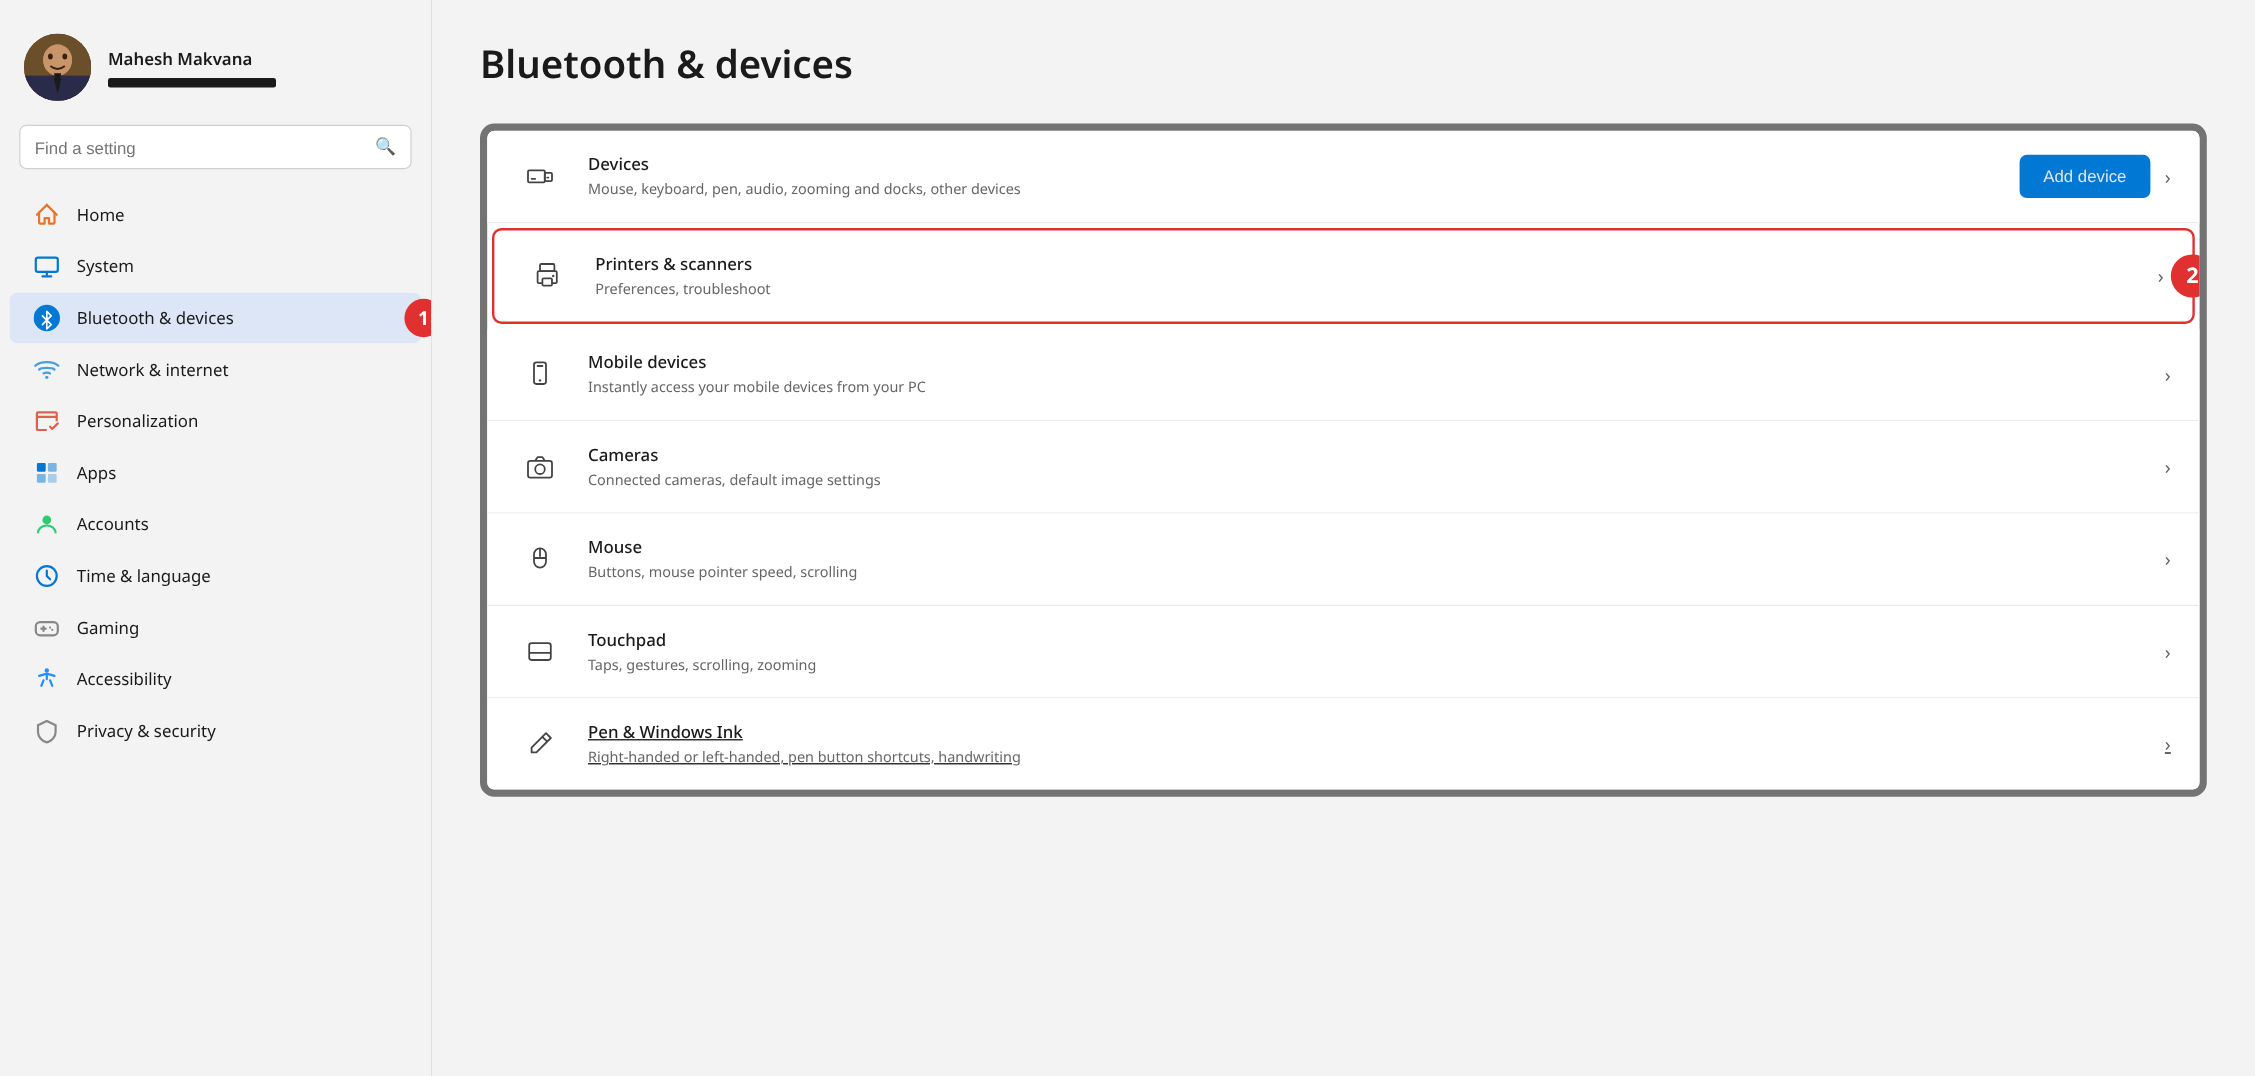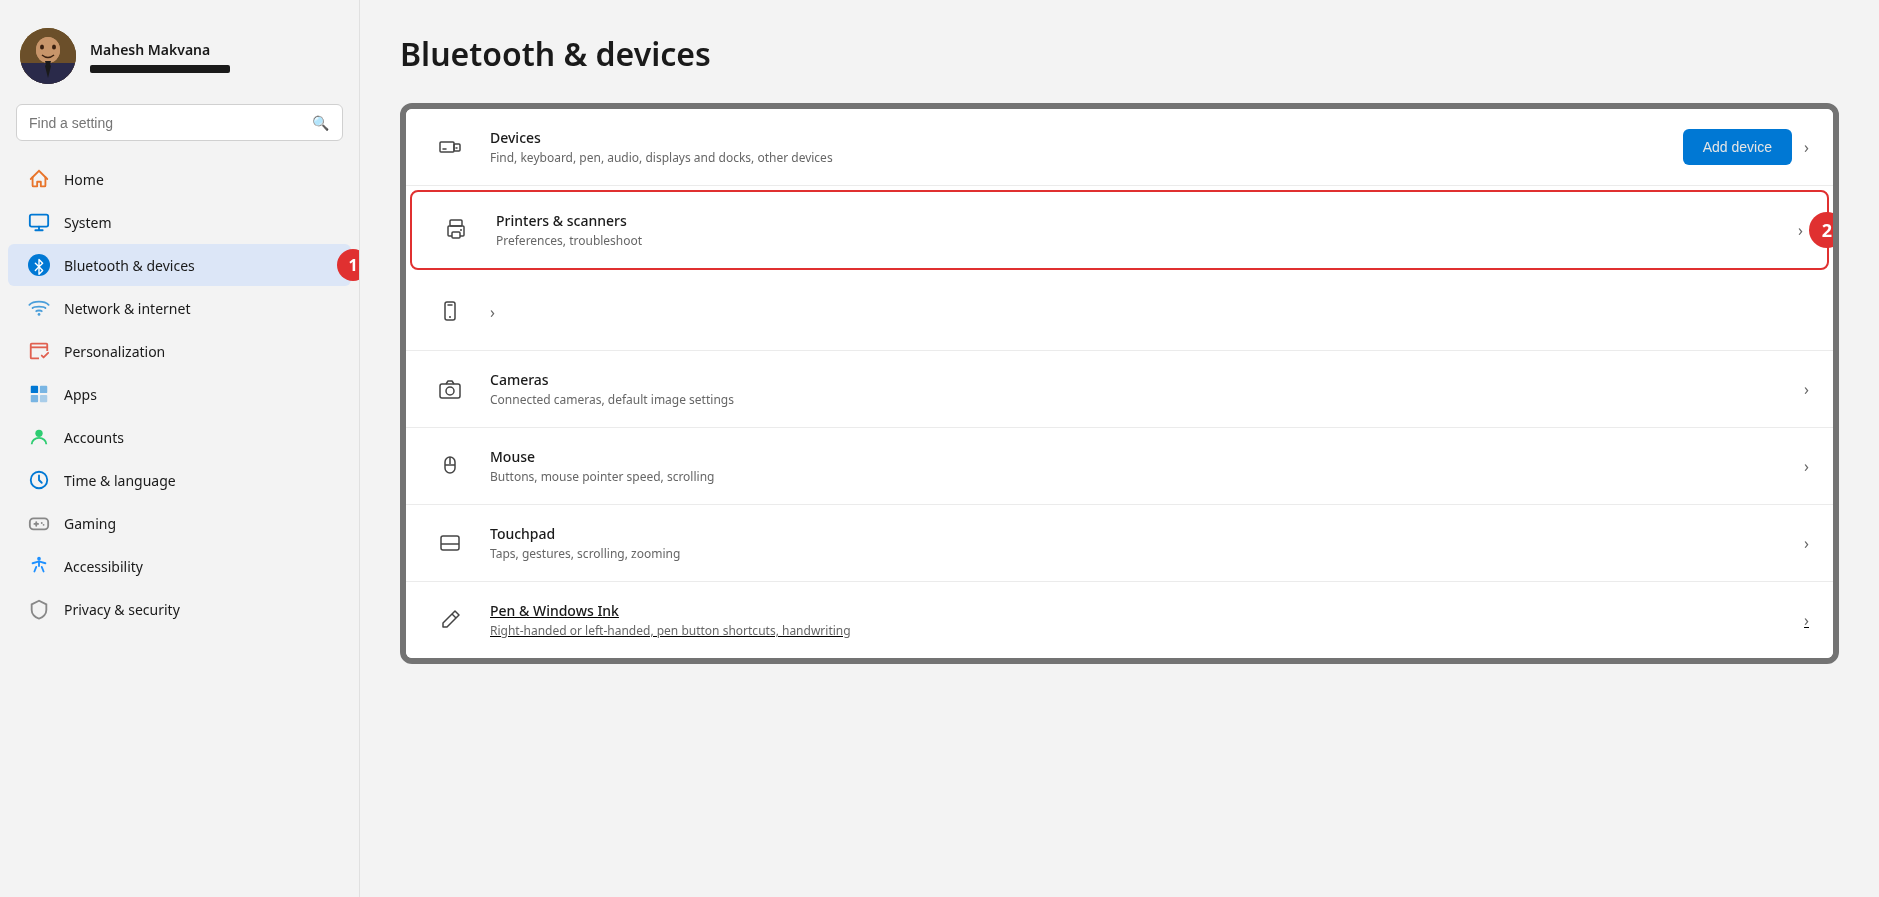--- a/index.html
+++ b/index.html
@@ -441,21 +441,21 @@
       <div class="settings-item" style="position: relative;">
         <div class="item-icon">
           <svg class="svg-icon" viewBox="0 0 24 24" fill="none">
             <rect x="2" y="7" width="14" height="10" rx="1" stroke="#444" stroke-width="1.5"></rect>
             <rect x="16" y="9" width="6" height="7" rx="1" stroke="#444" stroke-width="1.5"></rect>
             <path d="M5 14h3M18 13h1" stroke="#444" stroke-width="1.5" stroke-linecap="round"></path>
           </svg>
         </div>
         <div class="item-text">
           <span class="item-title">Devices</span>
-          <span class="item-desc">Find, keyboard, pen, audio, displays and docks, other devices</span>
+          <span class="item-desc">Mouse, keyboard, pen, audio, zooming and docks, other devices</span>
         </div>
         <div class="item-actions">
           <button class="add-device-btn">Add device</button>
           <span class="chevron">›</span>
         </div>
       </div>
       <div class="settings-item printers-row" style="position: relative;">
         <div class="item-icon">
           <svg class="svg-icon" viewBox="0 0 24 24" fill="none">
             <rect x="6" y="2" width="12" height="6" rx="1" stroke="#444" stroke-width="1.5"></rect>
@@ -474,20 +474,24 @@
         <div class="printers-badge">2</div>
       </div>
       <div class="settings-item" style="position: relative;">
         <div class="item-icon">
           <svg class="svg-icon" viewBox="0 0 24 24" fill="none">
             <rect x="7" y="2" width="10" height="18" rx="2" stroke="#444" stroke-width="1.5"></rect>
             <circle cx="12" cy="17" r="1" fill="#444"></circle>
             <path d="M10 5h4" stroke="#444" stroke-width="1.5" stroke-linecap="round"></path>
           </svg>
         </div>
+        <div class="item-text">
+          <span class="item-title">Mobile devices</span>
+          <span class="item-desc">Instantly access your mobile devices from your PC</span>
+        </div>
         <div class="item-actions">
           <span class="chevron">›</span>
         </div>
       </div>
       <div class="settings-item" style="position: relative;">
         <div class="item-icon">
           <svg class="svg-icon" viewBox="0 0 24 24" fill="none">
             <rect x="2" y="7" width="20" height="14" rx="2" stroke="#444" stroke-width="1.5"></rect>
             <circle cx="12" cy="14" r="4" stroke="#444" stroke-width="1.5"></circle>
             <path d="M8 7l2-3h4l2 3" stroke="#444" stroke-width="1.5" stroke-linejoin="round"></path>

